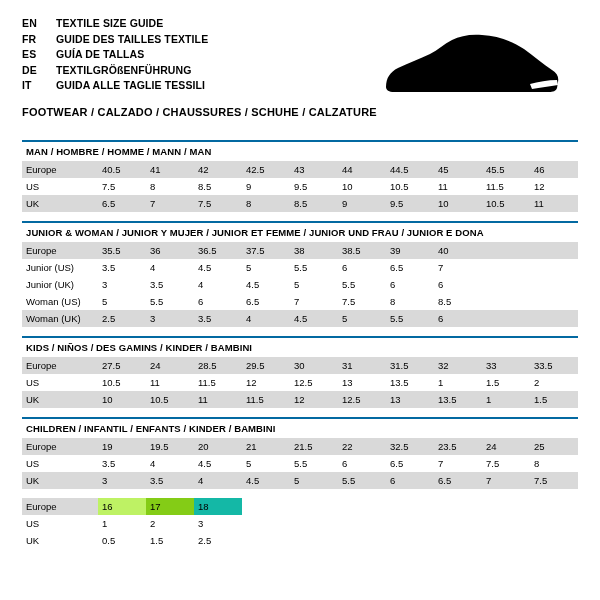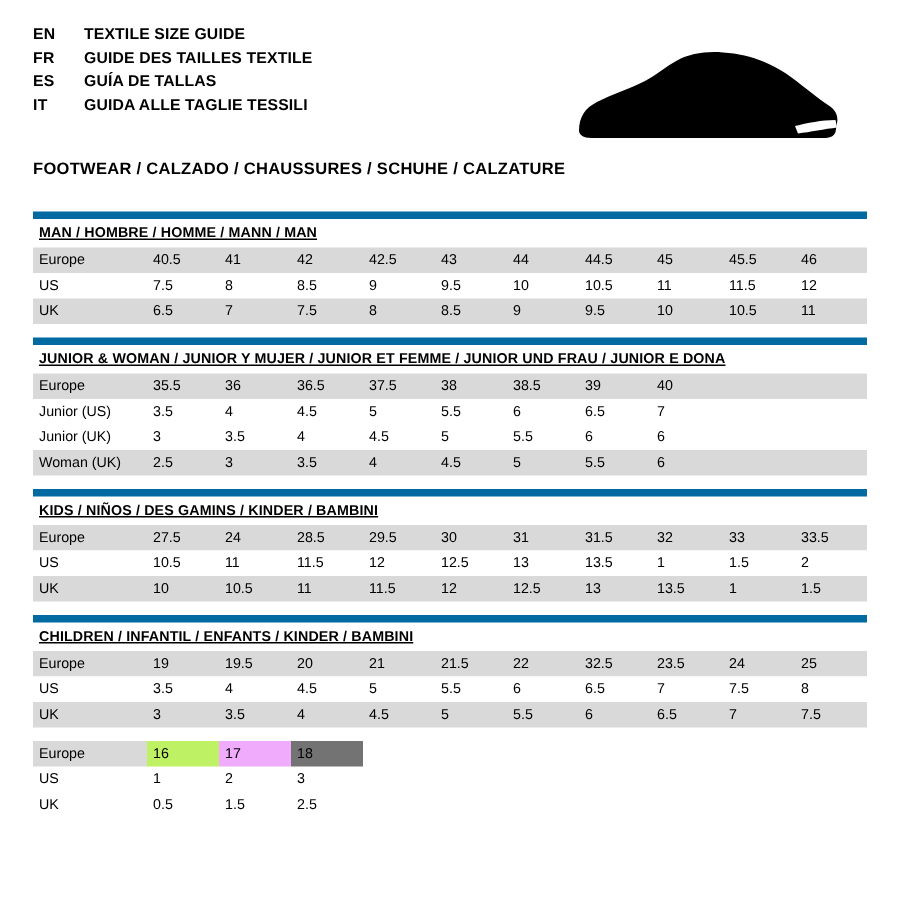--- a/index.html
+++ b/index.html
@@ -53,23 +53,22 @@
     font-weight: bold;
     letter-spacing: 0.2px;
   }
 
   
   .section { margin-top: 0; }
   .section-title {
     font-size: 9.5px;
     font-weight: bold;
     padding: 4px 0 4px 4px;
-    border-top: 5px solid #0369a1;
+    border-top: 2px solid #0369a1;
     letter-spacing: 0.1px;
-    text-decoration: underline;
   }
   table.size {
     border-collapse: collapse;
     width: 100%;
     table-layout: fixed;
   }
   table.size td {
     font-size: 9.5px;
     height: 17px;
     padding: 0 0 0 4px;
@@ -98,20 +97,24 @@
         <span class="lang-code">EN</span>
         <span class="lang-title">TEXTILE SIZE GUIDE</span>
       </div>
       <div class="lang-row">
         <span class="lang-code">FR</span>
         <span class="lang-title">GUIDE DES TAILLES TEXTILE</span>
       </div>
       <div class="lang-row">
         <span class="lang-code">ES</span>
         <span class="lang-title">GUÍA DE TALLAS</span>
+      </div>
+      <div class="lang-row">
+        <span class="lang-code">DE</span>
+        <span class="lang-title">TEXTILGRÖßENFÜHRUNG</span>
       </div>
       <div class="lang-row">
         <span class="lang-code">IT</span>
         <span class="lang-title">GUIDA ALLE TAGLIE TESSILI</span>
       </div>
     </div>
 
     <div class="shoe-art">
       <svg width="180" height="70" viewBox="0 0 180 70" aria-hidden="true">
         <path d="M6,55 C6,46 10,40 18,36 C28,31 40,27 50,22 C58,18 64,12 72,8 C80,4 90,2 102,3 C118,4 132,9 144,17 C154,24 163,32 172,38 C177,41 179,45 178,50 L177,56 C176,59 173,60 169,60 L14,60 C9,60 6,58 6,55 Z" fill="#000000"></path>
@@ -211,20 +214,33 @@
         <td>3.5</td>
         <td>4</td>
         <td>4.5</td>
         <td>5</td>
         <td>5.5</td>
         <td>6</td>
         <td>6</td>
         <td></td>
         <td></td>
       </tr>
+      <tr class="light">
+        <td class="label">Woman (US)</td>
+        <td>5</td>
+        <td>5.5</td>
+        <td>6</td>
+        <td>6.5</td>
+        <td>7</td>
+        <td>7.5</td>
+        <td>8</td>
+        <td>8.5</td>
+        <td></td>
+        <td></td>
+      </tr>
       <tr class="shaded">
         <td class="label">Woman (UK)</td>
         <td>2.5</td>
         <td>3</td>
         <td>3.5</td>
         <td>4</td>
         <td>4.5</td>
         <td>5</td>
         <td>5.5</td>
         <td>6</td>
@@ -334,22 +350,22 @@
   </div>
 
   <div class="spacer-sm"></div>
 
   <div class="section">
     <table class="size babies">
       <tbody>
           <tr>
         <td class="label" style="background:#d9d9d9">Europe</td>
         <td style="background:#bef264">16</td>
-        <td style="background:#f0abfc">17</td>
-        <td style="background:#737373">18</td>
+        <td style="background:#84cc16">17</td>
+        <td style="background:#14b8a6">18</td>
         <td></td>
         <td></td>
         <td></td>
         <td></td>
         <td></td>
         <td></td>
         <td></td>
       </tr>
       <tr>
         <td class="label">US</td>

